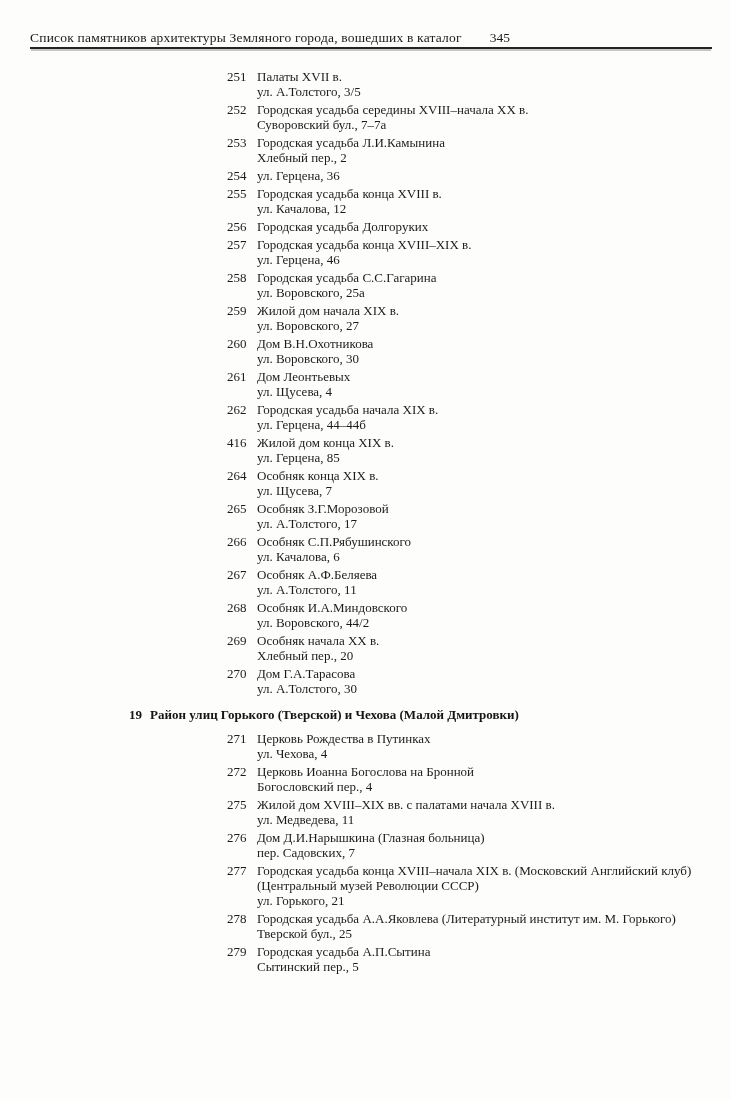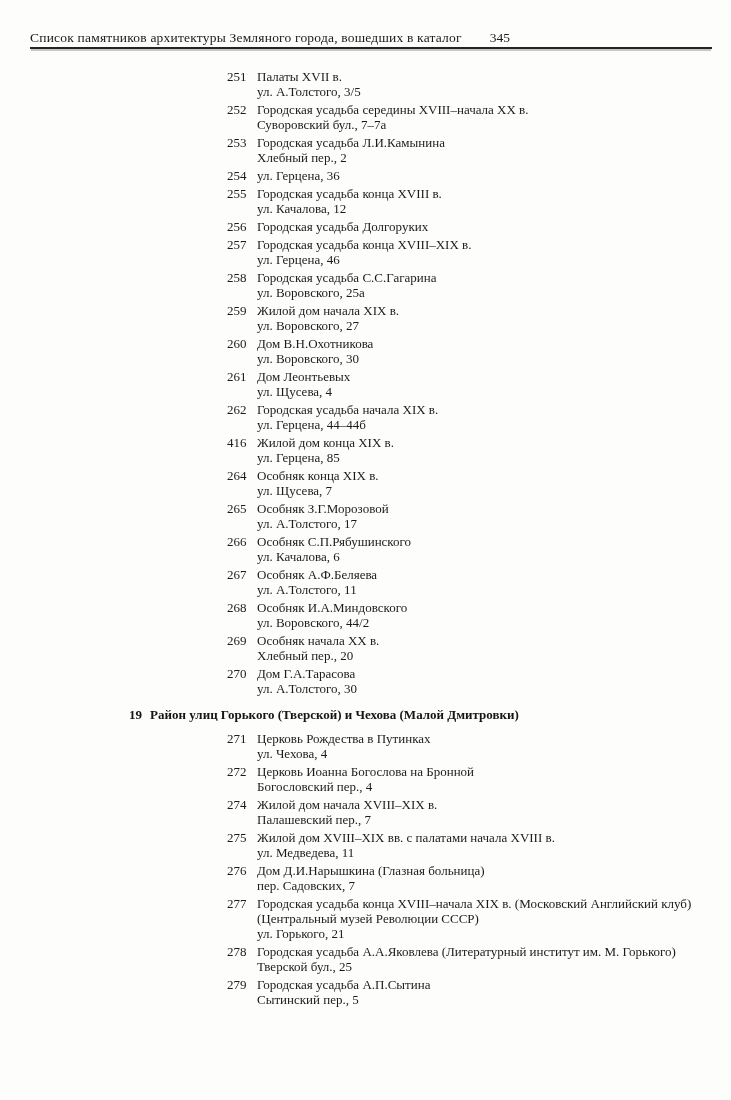--- a/index.html
+++ b/index.html
@@ -234,27 +234,20 @@
         </div>
       </div>
       <div class="entry">
         <span class="num">272</span>
         <div class="entry-lines">
           <div>Церковь Иоанна Богослова на Бронной</div>
           <div>Богословский пер., 4</div>
         </div>
       </div>
       <div class="entry">
-        <span class="num">274</span>
-        <div class="entry-lines">
-          <div>Жилой дом начала XVIII–XIX в.</div>
-          <div>Палашевский пер., 7</div>
-        </div>
-      </div>
-      <div class="entry">
         <span class="num">275</span>
         <div class="entry-lines">
           <div>Жилой дом XVIII–XIX вв. с палатами начала XVIII в.</div>
           <div>ул. Медведева, 11</div>
         </div>
       </div>
       <div class="entry">
         <span class="num">276</span>
         <div class="entry-lines">
           <div>Дом Д.И.Нарышкина (Глазная больница)</div>

